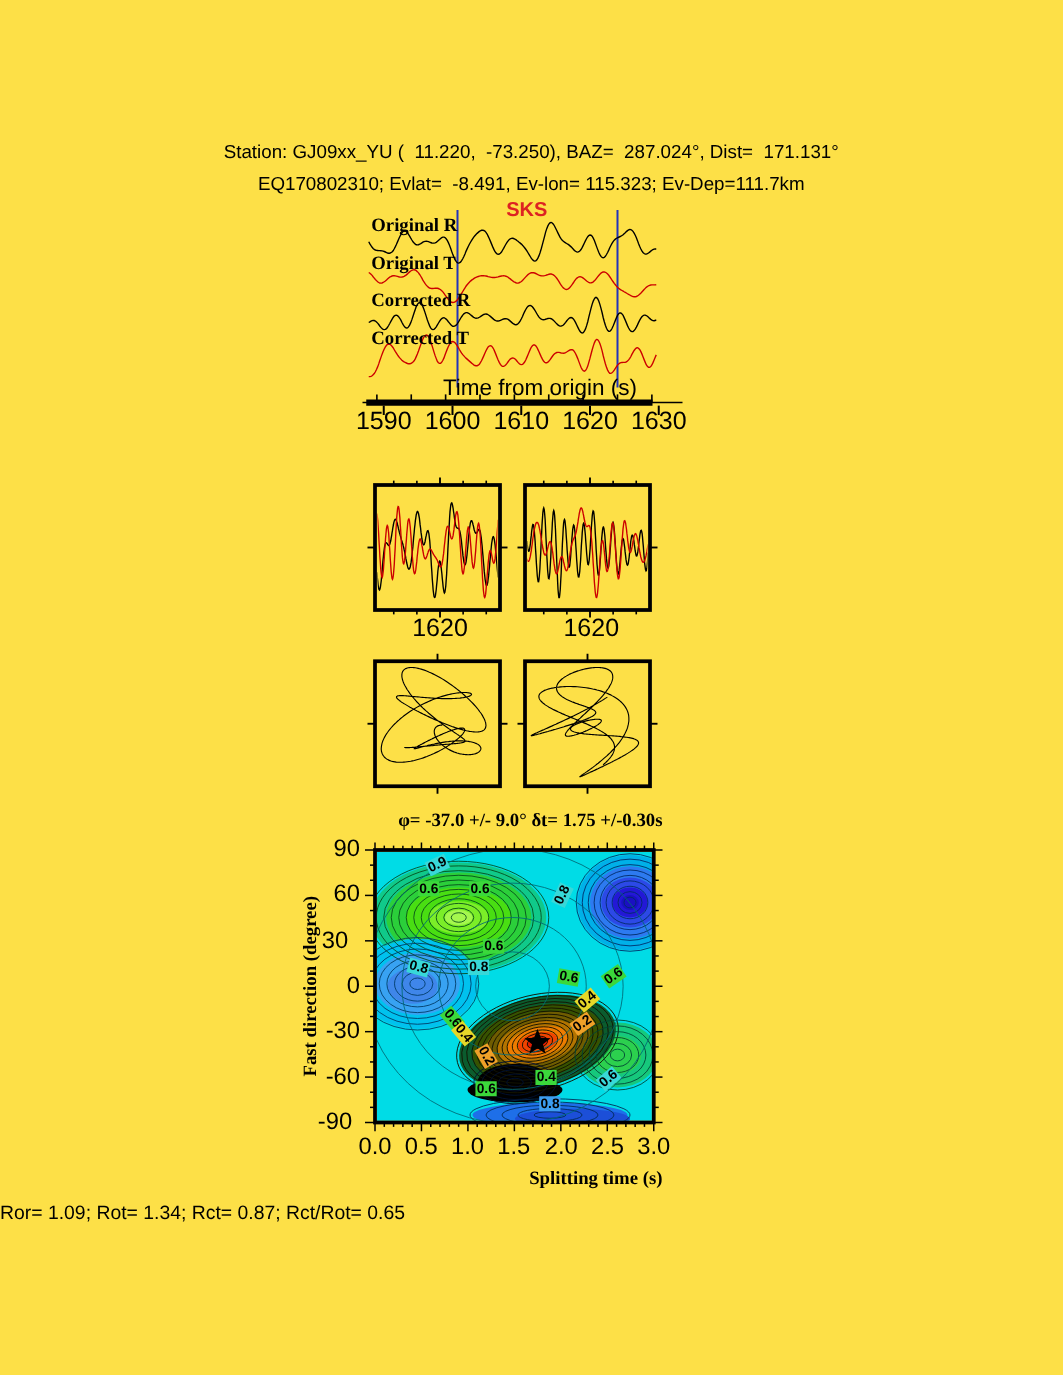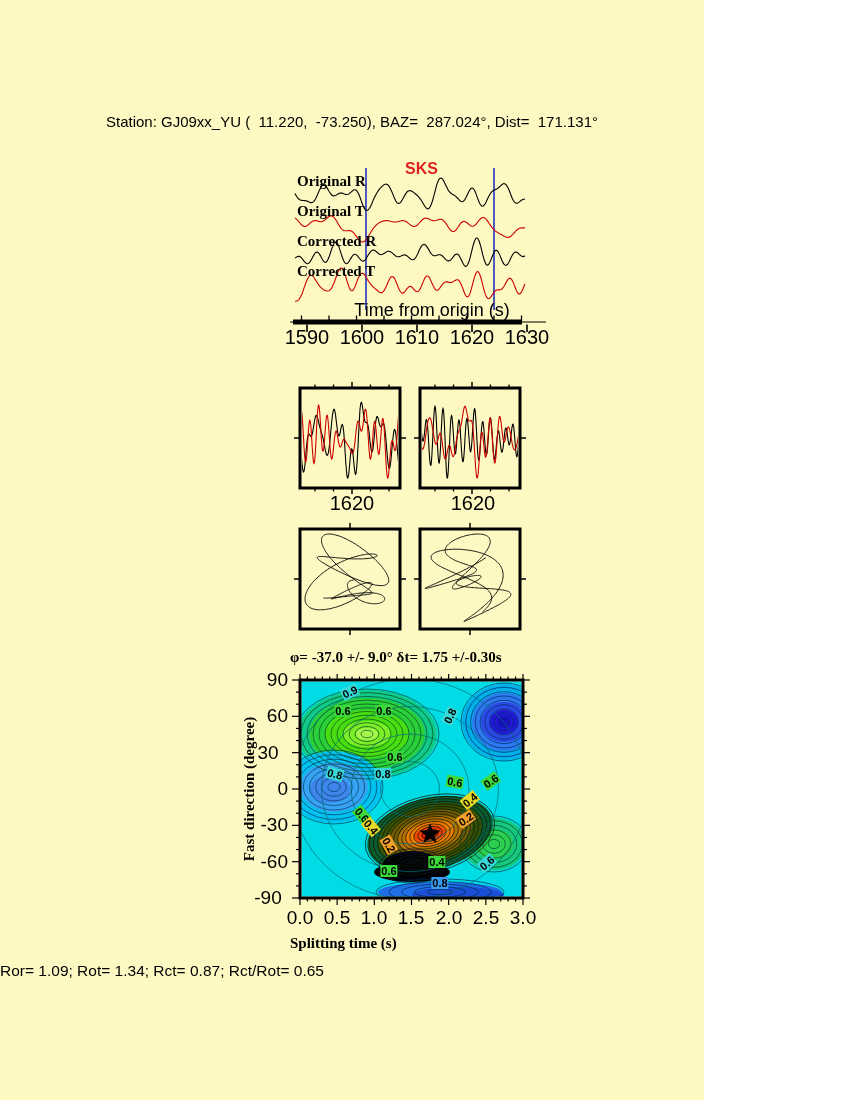--- a/index.html
+++ b/index.html
@@ -1,38 +1,39 @@
 <!DOCTYPE html>
 <html><head>
 <meta charset="utf-8">
 <style>
   html,body{margin:0;padding:0;background:#fff;}
-  .page{position:relative;width:704px;height:1100px;background:#fef9c3;
+  .page{position:relative;width:850px;height:1100px;background:#fde047;
         font-family:"Liberation Sans",sans-serif;color:#000;overflow:hidden;}
   .abs{position:absolute;}
   .hdr{left:0;right:0;text-align:center;font-size:15px;white-space:pre;}
   .trlabel{font-family:"Liberation Serif",serif;font-weight:bold;font-size:15px;white-space:nowrap;}
   .phase{font-weight:bold;font-size:16px;}
   .axlabel{font-size:18px;text-align:center;white-space:nowrap;}
   .num{font-size:20px;text-align:center;}
   .num19{font-size:19px;text-align:center;line-height:22px;}
-  .sertitle{font-family:"Liberation Serif",serif;font-weight:bold;font-size:15px;text-align:left;white-space:nowrap;}
+  .sertitle{font-family:"Liberation Serif",serif;font-weight:bold;font-size:15px;text-align:right;white-space:nowrap;}
   .ylab{font-family:"Liberation Serif",serif;font-weight:bold;font-size:15px;white-space:nowrap;
         transform:translate(-50%,-50%) rotate(-90deg);}
   .chip{position:absolute;font-size:11px;font-weight:bold;line-height:12px;padding:0 1px;color:#000;
         font-family:"Liberation Sans",sans-serif;}
   .footer{left:0;right:0;font-size:15.5px;}
   svg{position:absolute;overflow:visible;}
 </style>
 </head>
 <body>
 
 <div class="page">
 
   <div class="abs hdr" style="top:113px">Station: GJ09xx_YU (  11.220,  -73.250), BAZ=  287.024°, Dist=  171.131°</div>
+  <div class="abs hdr" style="top:139px">EQ170802310; Evlat=  -8.491, Ev-lon= 115.323; Ev-Dep=111.7km</div>
 
   <svg class="abs" style="left:280px;top:160px" width="280" height="205">
     <line x1="86" y1="8" x2="86" y2="150" stroke="#2233bb" stroke-width="1.6"></line>
     <line x1="214" y1="8" x2="214" y2="150" stroke="#2233bb" stroke-width="1.6"></line>
     <g id="seis-traces">
         <path d="M15.0,33.4L15.9,35.1L16.8,36.5L17.7,37.8L18.5,38.8L19.4,39.5L20.3,40.0L21.2,40.3L22.1,40.4L23.0,40.5L23.8,40.5L24.7,40.6L25.6,40.7L26.5,40.9L27.4,41.2L28.3,41.6L29.2,42.0L30.0,42.4L30.9,42.6L31.8,42.6L32.7,42.2L33.6,41.6L34.5,40.6L35.3,39.2L36.2,37.5L37.1,35.6L38.0,33.5L38.9,31.4L39.8,29.4L40.7,27.7L41.5,26.3L42.4,25.3L43.3,24.8L44.2,24.8L45.1,25.3L46.0,26.2L46.8,27.5L47.7,28.9L48.6,30.5L49.5,32.0L50.4,33.4L51.3,34.5L52.2,35.3L53.0,35.8L53.9,35.9L54.8,35.8L55.7,35.4L56.6,34.9L57.5,34.3L58.3,33.7L59.2,33.3L60.1,33.1L61.0,33.0L61.9,33.1L62.8,33.3L63.7,33.7L64.5,34.0L65.4,34.4L66.3,34.5L67.2,34.5L68.1,34.3L69.0,33.9L69.8,33.2L70.7,32.4L71.6,31.6L72.5,30.8L73.4,30.1L74.3,29.7L75.2,29.7L76.0,30.1L76.9,31.0L77.8,32.3L78.7,34.1L79.6,36.2L80.5,38.6L81.3,41.0L82.2,43.5L83.1,45.7L84.0,47.6L84.9,49.1L85.8,50.1L86.7,50.5L87.5,50.3L88.4,49.7L89.3,48.5L90.2,47.0L91.1,45.2L92.0,43.2L92.8,41.1L93.7,39.1L94.6,37.2L95.5,35.4L96.4,33.8L97.3,32.3L98.2,30.9L99.0,29.7L99.9,28.6L100.8,27.6L101.7,26.7L102.6,25.9L103.5,25.1L104.3,24.6L105.2,24.2L106.1,24.1L107.0,24.4L107.9,24.9L108.8,25.9L109.7,27.2L110.5,28.9L111.4,30.8L112.3,32.9L113.2,35.1L114.1,37.3L115.0,39.3L115.8,41.0L116.7,42.3L117.6,43.1L118.5,43.4L119.4,43.3L120.3,42.6L121.2,41.6L122.0,40.2L122.9,38.7L123.8,37.0L124.7,35.4L125.6,33.9L126.5,32.7L127.3,31.7L128.2,31.0L129.1,30.7L130.0,30.6L130.9,30.8L131.8,31.2L132.7,31.7L133.5,32.4L134.4,33.0L135.3,33.8L136.2,34.5L137.1,35.3L138.0,36.2L138.8,37.1L139.7,38.2L140.6,39.4L141.5,40.7L142.4,42.2L143.3,43.7L144.2,45.2L145.0,46.5L145.9,47.7L146.8,48.5L147.7,48.9L148.6,48.7L149.5,47.9L150.3,46.5L151.2,44.5L152.1,42.0L153.0,39.0L153.9,35.7L154.8,32.3L155.7,28.9L156.5,25.7L157.4,22.9L158.3,20.7L159.2,19.1L160.1,18.2L161.0,18.0L161.8,18.4L162.7,19.4L163.6,20.8L164.5,22.6L165.4,24.4L166.3,26.3L167.2,28.1L168.0,29.7L168.9,31.1L169.8,32.2L170.7,33.0L171.6,33.7L172.5,34.3L173.3,34.8L174.2,35.3L175.1,35.9L176.0,36.7L176.9,37.5L177.8,38.4L178.7,39.4L179.5,40.3L180.4,41.0L181.3,41.5L182.2,41.7L183.1,41.4L184.0,40.7L184.8,39.6L185.7,38.1L186.6,36.3L187.5,34.4L188.4,32.5L189.3,30.8L190.2,29.4L191.0,28.4L191.9,28.0L192.8,28.2L193.7,29.0L194.6,30.5L195.5,32.4L196.3,34.6L197.2,37.1L198.1,39.5L199.0,41.8L199.9,43.7L200.8,45.1L201.7,46.0L202.5,46.2L203.4,45.9L204.3,45.0L205.2,43.6L206.1,42.0L207.0,40.1L207.8,38.2L208.7,36.4L209.6,34.7L210.5,33.3L211.4,32.1L212.3,31.3L213.2,30.6L214.0,30.2L214.9,29.8L215.8,29.4L216.7,29.0L217.6,28.4L218.5,27.8L219.3,27.0L220.2,26.2L221.1,25.3L222.0,24.5L222.9,23.9L223.8,23.6L224.7,23.7L225.5,24.2L226.4,25.1L227.3,26.5L228.2,28.2L229.1,30.2L230.0,32.5L230.8,34.8L231.7,37.0L232.6,39.0L233.5,40.7L234.4,42.0L235.3,42.8L236.2,43.3L237.0,43.3L237.9,42.9L238.8,42.4L239.7,41.7L240.6,40.9L241.5,40.2L242.3,39.7L243.2,39.3L244.1,39.2L245.0,39.2" fill="none" stroke="#000000" stroke-width="1.1"></path>
         <path d="M15.0,58.0L15.9,58.6L16.8,59.4L17.7,60.3L18.5,61.4L19.4,62.5L20.3,63.6L21.2,64.5L22.1,65.4L23.0,66.0L23.8,66.4L24.7,66.5L25.6,66.4L26.5,66.0L27.4,65.4L28.3,64.8L29.2,64.0L30.0,63.2L30.9,62.4L31.8,61.7L32.7,61.2L33.6,60.8L34.5,60.6L35.3,60.6L36.2,60.7L37.1,60.9L38.0,61.1L38.9,61.4L39.8,61.6L40.7,61.7L41.5,61.6L42.4,61.4L43.3,61.1L44.2,60.5L45.1,59.9L46.0,59.1L46.8,58.3L47.7,57.5L48.6,56.8L49.5,56.2L50.4,55.9L51.3,55.8L52.2,56.0L53.0,56.5L53.9,57.3L54.8,58.3L55.7,59.6L56.6,61.0L57.5,62.5L58.3,64.1L59.2,65.6L60.1,66.9L61.0,68.1L61.9,69.1L62.8,69.9L63.7,70.4L64.5,70.7L65.4,70.8L66.3,70.8L67.2,70.7L68.1,70.6L69.0,70.6L69.8,70.6L70.7,70.8L71.6,71.2L72.5,71.8L73.4,72.6L74.3,73.5L75.2,74.7L76.0,75.9L76.9,77.1L77.8,78.4L78.7,79.5L79.6,80.5L80.5,81.3L81.3,81.8L82.2,82.0L83.1,81.9L84.0,81.5L84.9,80.9L85.8,80.0L86.7,78.8L87.5,77.6L88.4,76.2L89.3,74.7L90.2,73.2L91.1,71.7L92.0,70.4L92.8,69.0L93.7,67.8L94.6,66.8L95.5,65.8L96.4,64.9L97.3,64.1L98.2,63.5L99.0,62.9L99.9,62.3L100.8,61.9L101.7,61.5L102.6,61.2L103.5,60.9L104.3,60.7L105.2,60.6L106.1,60.6L107.0,60.6L107.9,60.7L108.8,60.8L109.7,61.0L110.5,61.3L111.4,61.5L112.3,61.7L113.2,61.9L114.1,62.0L115.0,62.0L115.8,62.0L116.7,61.9L117.6,61.7L118.5,61.5L119.4,61.2L120.3,61.0L121.2,60.8L122.0,60.7L122.9,60.6L123.8,60.7L124.7,61.0L125.6,61.3L126.5,61.8L127.3,62.5L128.2,63.1L129.1,63.9L130.0,64.6L130.9,65.3L131.8,65.8L132.7,66.2L133.5,66.5L134.4,66.5L135.3,66.2L136.2,65.8L137.1,65.2L138.0,64.4L138.8,63.5L139.7,62.5L140.6,61.5L141.5,60.6L142.4,59.7L143.3,59.0L144.2,58.5L145.0,58.2L145.9,58.1L146.8,58.2L147.7,58.4L148.6,58.8L149.5,59.2L150.3,59.7L151.2,60.1L152.1,60.4L153.0,60.6L153.9,60.7L154.8,60.7L155.7,60.5L156.5,60.3L157.4,60.0L158.3,59.7L159.2,59.4L160.1,59.2L161.0,59.2L161.8,59.5L162.7,59.9L163.6,60.6L164.5,61.5L165.4,62.6L166.3,63.9L167.2,65.3L168.0,66.7L168.9,68.1L169.8,69.3L170.7,70.3L171.6,71.0L172.5,71.5L173.3,71.6L174.2,71.3L175.1,70.7L176.0,69.8L176.9,68.7L177.8,67.5L178.7,66.2L179.5,64.9L180.4,63.7L181.3,62.7L182.2,62.0L183.1,61.5L184.0,61.4L184.8,61.5L185.7,61.9L186.6,62.5L187.5,63.2L188.4,64.0L189.3,64.8L190.2,65.4L191.0,65.9L191.9,66.2L192.8,66.3L193.7,66.0L194.6,65.5L195.5,64.7L196.3,63.8L197.2,62.7L198.1,61.5L199.0,60.4L199.9,59.4L200.8,58.5L201.7,57.9L202.5,57.6L203.4,57.5L204.3,57.8L205.2,58.4L206.1,59.2L207.0,60.2L207.8,61.4L208.7,62.7L209.6,64.1L210.5,65.4L211.4,66.7L212.3,67.8L213.2,68.9L214.0,69.8L214.9,70.6L215.8,71.3L216.7,71.9L217.6,72.4L218.5,72.9L219.3,73.4L220.2,73.9L221.1,74.4L222.0,75.0L222.9,75.5L223.8,76.0L224.7,76.5L225.5,76.9L226.4,77.2L227.3,77.4L228.2,77.4L229.1,77.2L230.0,76.8L230.8,76.2L231.7,75.4L232.6,74.6L233.5,73.6L234.4,72.6L235.3,71.6L236.2,70.7L237.0,69.9L237.9,69.2L238.8,68.6L239.7,68.3L240.6,68.0L241.5,67.9L242.3,67.9L243.2,67.9L244.1,67.9L245.0,67.8" fill="none" stroke="#cc0000" stroke-width="1.1"></path>
         <path d="M15.0,98.0L15.9,97.5L16.8,96.9L17.7,96.5L18.5,96.3L19.4,96.4L20.3,96.8L21.2,97.6L22.1,98.5L23.0,99.6L23.8,100.8L24.7,101.9L25.6,102.8L26.5,103.5L27.4,103.7L28.3,103.5L29.2,102.9L30.0,101.8L30.9,100.4L31.8,98.8L32.7,97.1L33.6,95.5L34.5,94.0L35.3,92.9L36.2,92.3L37.1,92.1L38.0,92.5L38.9,93.3L39.8,94.6L40.7,96.1L41.5,97.8L42.4,99.5L43.3,100.9L44.2,101.9L45.1,102.4L46.0,102.3L46.8,101.5L47.7,100.1L48.6,98.1L49.5,95.7L50.4,93.0L51.3,90.2L52.2,87.6L53.0,85.3L53.9,83.5L54.8,82.4L55.7,82.0L56.6,82.4L57.5,83.5L58.3,85.3L59.2,87.6L60.1,90.3L61.0,93.1L61.9,96.0L62.8,98.5L63.7,100.7L64.5,102.3L65.4,103.3L66.3,103.7L67.2,103.5L68.1,102.7L69.0,101.5L69.8,100.1L70.7,98.6L71.6,97.1L72.5,95.8L73.4,94.9L74.3,94.3L75.2,94.2L76.0,94.6L76.9,95.3L77.8,96.2L78.7,97.4L79.6,98.5L80.5,99.6L81.3,100.4L82.2,101.0L83.1,101.1L84.0,100.8L84.9,100.1L85.8,99.1L86.7,97.8L87.5,96.3L88.4,94.8L89.3,93.4L90.2,92.1L91.1,91.1L92.0,90.4L92.8,90.1L93.7,90.1L94.6,90.5L95.5,91.0L96.4,91.8L97.3,92.5L98.2,93.3L99.0,93.9L99.9,94.3L100.8,94.6L101.7,94.5L102.6,94.3L103.5,93.8L104.3,93.3L105.2,92.7L106.1,92.1L107.0,91.6L107.9,91.3L108.8,91.2L109.7,91.4L110.5,91.8L111.4,92.4L112.3,93.1L113.2,93.9L114.1,94.7L115.0,95.5L115.8,96.1L116.7,96.5L117.6,96.8L118.5,96.8L119.4,96.6L120.3,96.3L121.2,95.9L122.0,95.5L122.9,95.2L123.8,95.0L124.7,94.9L125.6,95.1L126.5,95.5L127.3,96.1L128.2,96.9L129.1,97.7L130.0,98.5L130.9,99.2L131.8,99.6L132.7,99.8L133.5,99.6L134.4,99.0L135.3,98.0L136.2,96.7L137.1,95.0L138.0,93.2L138.8,91.2L139.7,89.3L140.6,87.6L141.5,86.1L142.4,85.1L143.3,84.5L144.2,84.3L145.0,84.7L145.9,85.4L146.8,86.6L147.7,87.9L148.6,89.4L149.5,91.0L150.3,92.4L151.2,93.7L152.1,94.6L153.0,95.3L153.9,95.7L154.8,95.8L155.7,95.7L156.5,95.4L157.4,95.1L158.3,94.8L159.2,94.7L160.1,94.7L161.0,95.0L161.8,95.5L162.7,96.2L163.6,97.1L164.5,98.1L165.4,99.1L166.3,99.9L167.2,100.5L168.0,100.9L168.9,100.9L169.8,100.6L170.7,100.0L171.6,99.0L172.5,97.9L173.3,96.8L174.2,95.7L175.1,94.8L176.0,94.2L176.9,94.0L177.8,94.3L178.7,95.1L179.5,96.3L180.4,97.9L181.3,99.8L182.2,101.7L183.1,103.5L184.0,105.0L184.8,106.0L185.7,106.4L186.6,106.1L187.5,105.0L188.4,103.1L189.3,100.5L190.2,97.4L191.0,93.9L191.9,90.3L192.8,86.7L193.7,83.5L194.6,80.9L195.5,79.0L196.3,78.0L197.2,78.0L198.1,79.0L199.0,80.8L199.9,83.5L200.8,86.7L201.7,90.2L202.5,93.8L203.4,97.2L204.3,100.2L205.2,102.6L206.1,104.3L207.0,105.1L207.8,105.1L208.7,104.2L209.6,102.8L210.5,100.8L211.4,98.6L212.3,96.3L213.2,94.1L214.0,92.3L214.9,91.0L215.8,90.4L216.7,90.4L217.6,91.1L218.5,92.3L219.3,94.1L220.2,96.1L221.1,98.3L222.0,100.5L222.9,102.4L223.8,103.9L224.7,104.9L225.5,105.3L226.4,105.2L227.3,104.5L228.2,103.3L229.1,101.7L230.0,99.9L230.8,98.1L231.7,96.3L232.6,94.7L233.5,93.4L234.4,92.6L235.3,92.1L236.2,92.1L237.0,92.4L237.9,93.0L238.8,93.8L239.7,94.7L240.6,95.5L241.5,96.1L242.3,96.5L243.2,96.6L244.1,96.4L245.0,95.8" fill="none" stroke="#000000" stroke-width="1.1"></path>
         <path d="M15.0,141.3L15.9,141.3L16.8,141.1L17.7,140.6L18.5,139.9L19.4,138.8L20.3,137.4L21.2,135.6L22.1,133.5L23.0,131.1L23.8,128.6L24.7,126.1L25.6,123.5L26.5,121.2L27.4,119.2L28.3,117.5L29.2,116.2L30.0,115.5L30.9,115.2L31.8,115.4L32.7,116.0L33.6,117.0L34.5,118.2L35.3,119.6L36.2,121.1L37.1,122.5L38.0,123.9L38.9,125.2L39.8,126.3L40.7,127.3L41.5,128.2L42.4,128.9L43.3,129.5L44.2,130.0L45.1,130.4L46.0,130.8L46.8,131.0L47.7,131.0L48.6,130.8L49.5,130.4L50.4,129.7L51.3,128.6L52.2,127.1L53.0,125.3L53.9,123.2L54.8,120.8L55.7,118.2L56.6,115.7L57.5,113.3L58.3,111.2L59.2,109.5L60.1,108.4L61.0,108.0L61.9,108.3L62.8,109.3L63.7,110.9L64.5,113.2L65.4,115.8L66.3,118.7L67.2,121.7L68.1,124.5L69.0,126.9L69.8,128.9L70.7,130.2L71.6,130.7L72.5,130.6L73.4,129.7L74.3,128.2L75.2,126.3L76.0,124.0L76.9,121.6L77.8,119.3L78.7,117.2L79.6,115.5L80.5,114.2L81.3,113.4L82.2,113.2L83.1,113.5L84.0,114.2L84.9,115.3L85.8,116.7L86.7,118.1L87.5,119.6L88.4,121.1L89.3,122.5L90.2,123.7L91.1,124.7L92.0,125.7L92.8,126.5L93.7,127.3L94.6,128.1L95.5,128.9L96.4,129.7L97.3,130.5L98.2,131.2L99.0,131.9L99.9,132.4L100.8,132.6L101.7,132.6L102.6,132.2L103.5,131.4L104.3,130.1L105.2,128.6L106.1,126.7L107.0,124.7L107.9,122.6L108.8,120.6L109.7,118.9L110.5,117.6L111.4,116.8L112.3,116.5L113.2,116.9L114.1,117.9L115.0,119.4L115.8,121.3L116.7,123.5L117.6,125.8L118.5,128.0L119.4,129.9L120.3,131.5L121.2,132.6L122.0,133.1L122.9,133.1L123.8,132.6L124.7,131.8L125.6,130.7L126.5,129.4L127.3,128.3L128.2,127.3L129.1,126.7L130.0,126.4L130.9,126.5L131.8,127.0L132.7,127.8L133.5,128.8L134.4,129.9L135.3,130.8L136.2,131.5L137.1,131.7L138.0,131.5L138.8,130.8L139.7,129.6L140.6,128.0L141.5,125.9L142.4,123.8L143.3,121.6L144.2,119.5L145.0,117.8L145.9,116.6L146.8,116.0L147.7,116.0L148.6,116.6L149.5,117.8L150.3,119.5L151.2,121.4L152.1,123.5L153.0,125.5L153.9,127.3L154.8,128.8L155.7,129.8L156.5,130.2L157.4,130.2L158.3,129.7L159.2,128.8L160.1,127.7L161.0,126.4L161.8,125.2L162.7,124.0L163.6,123.1L164.5,122.4L165.4,122.0L166.3,121.9L167.2,121.9L168.0,122.1L168.9,122.4L169.8,122.5L170.7,122.6L171.6,122.4L172.5,122.1L173.3,121.6L174.2,121.0L175.1,120.5L176.0,120.0L176.9,119.7L177.8,119.8L178.7,120.3L179.5,121.3L180.4,122.8L181.3,124.7L182.2,126.9L183.1,129.3L184.0,131.7L184.8,133.8L185.7,135.5L186.6,136.5L187.5,136.9L188.4,136.4L189.3,135.0L190.2,132.9L191.0,130.1L191.9,126.9L192.8,123.4L193.7,120.0L194.6,116.9L195.5,114.3L196.3,112.5L197.2,111.6L198.1,111.7L199.0,112.8L199.9,114.8L200.8,117.5L201.7,120.7L202.5,124.2L203.4,127.7L204.3,131.0L205.2,133.9L206.1,136.1L207.0,137.7L207.8,138.6L208.7,138.7L209.6,138.2L210.5,137.3L211.4,136.1L212.3,134.7L213.2,133.3L214.0,132.1L214.9,131.2L215.8,130.5L216.7,130.1L217.6,130.0L218.5,129.9L219.3,129.9L220.2,129.8L221.1,129.5L222.0,128.8L222.9,127.9L223.8,126.7L224.7,125.2L225.5,123.5L226.4,121.9L227.3,120.4L228.2,119.2L229.1,118.4L230.0,118.2L230.8,118.6L231.7,119.6L232.6,121.1L233.5,123.1L234.4,125.4L235.3,127.7L236.2,129.9L237.0,131.8L237.9,133.1L238.8,133.9L239.7,133.9L240.6,133.3L241.5,132.0L242.3,130.3L243.2,128.2L244.1,126.0L245.0,123.9" fill="none" stroke="#cc0000" stroke-width="1.1"></path>
       </g>

